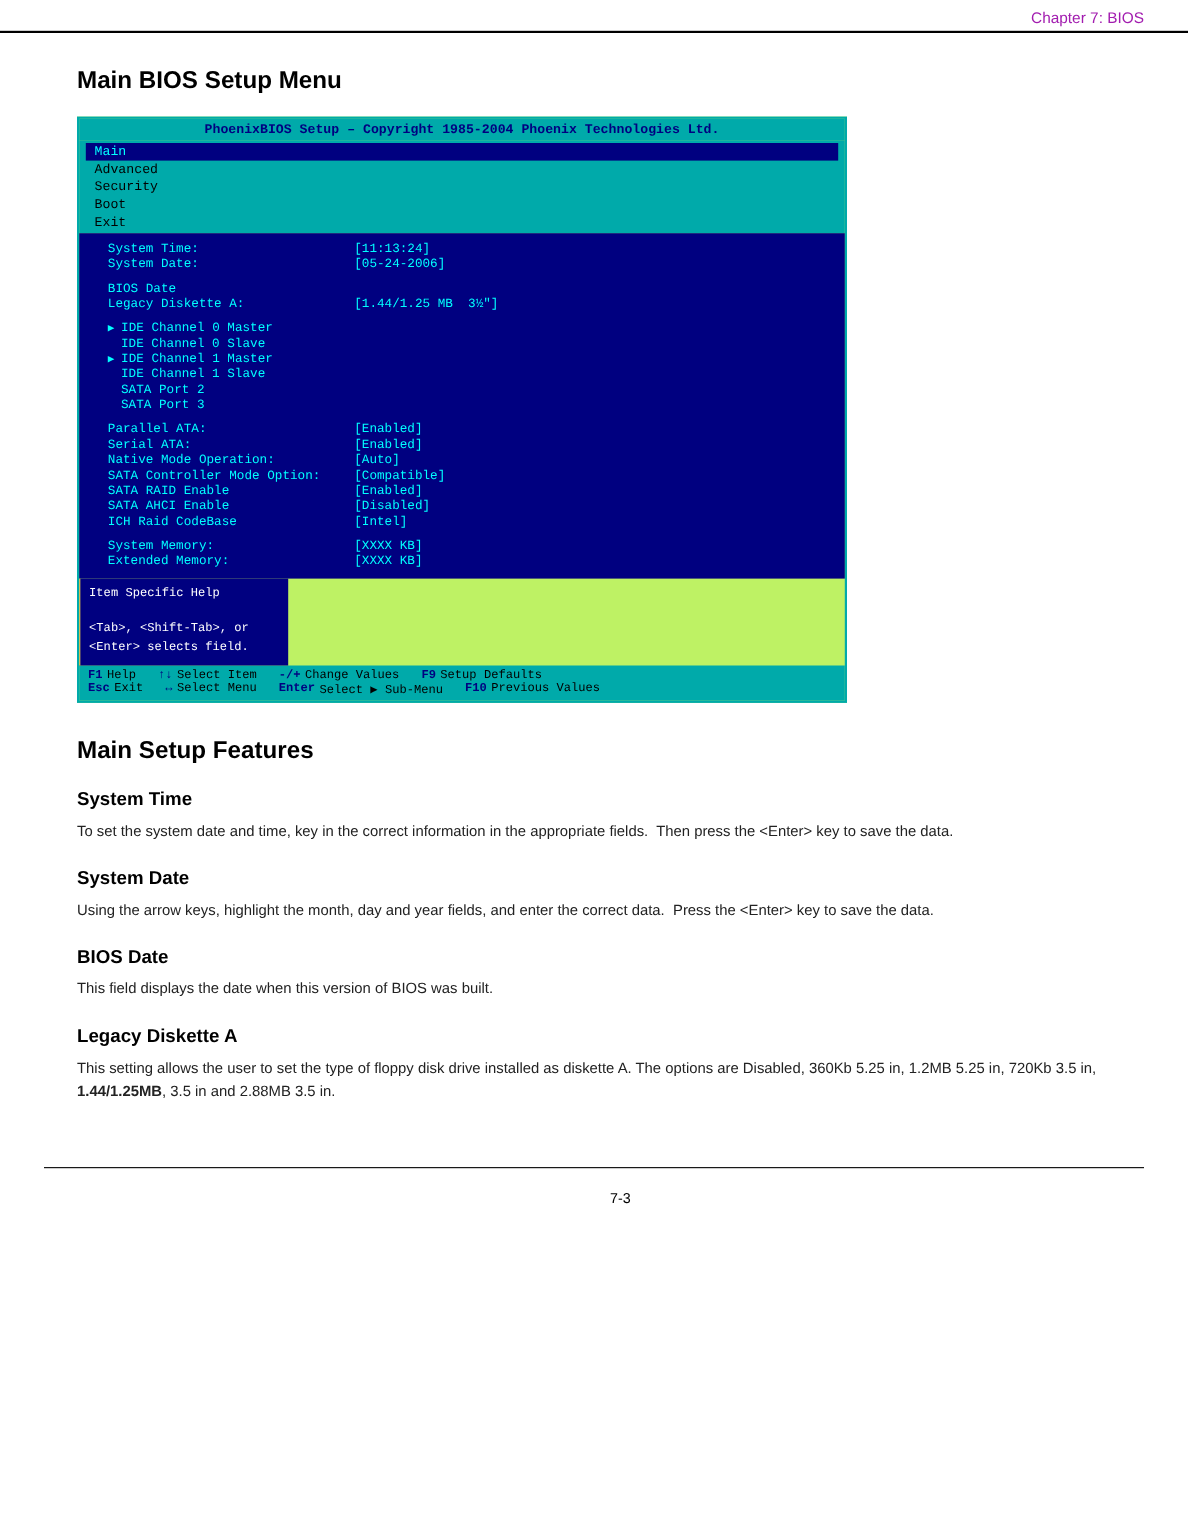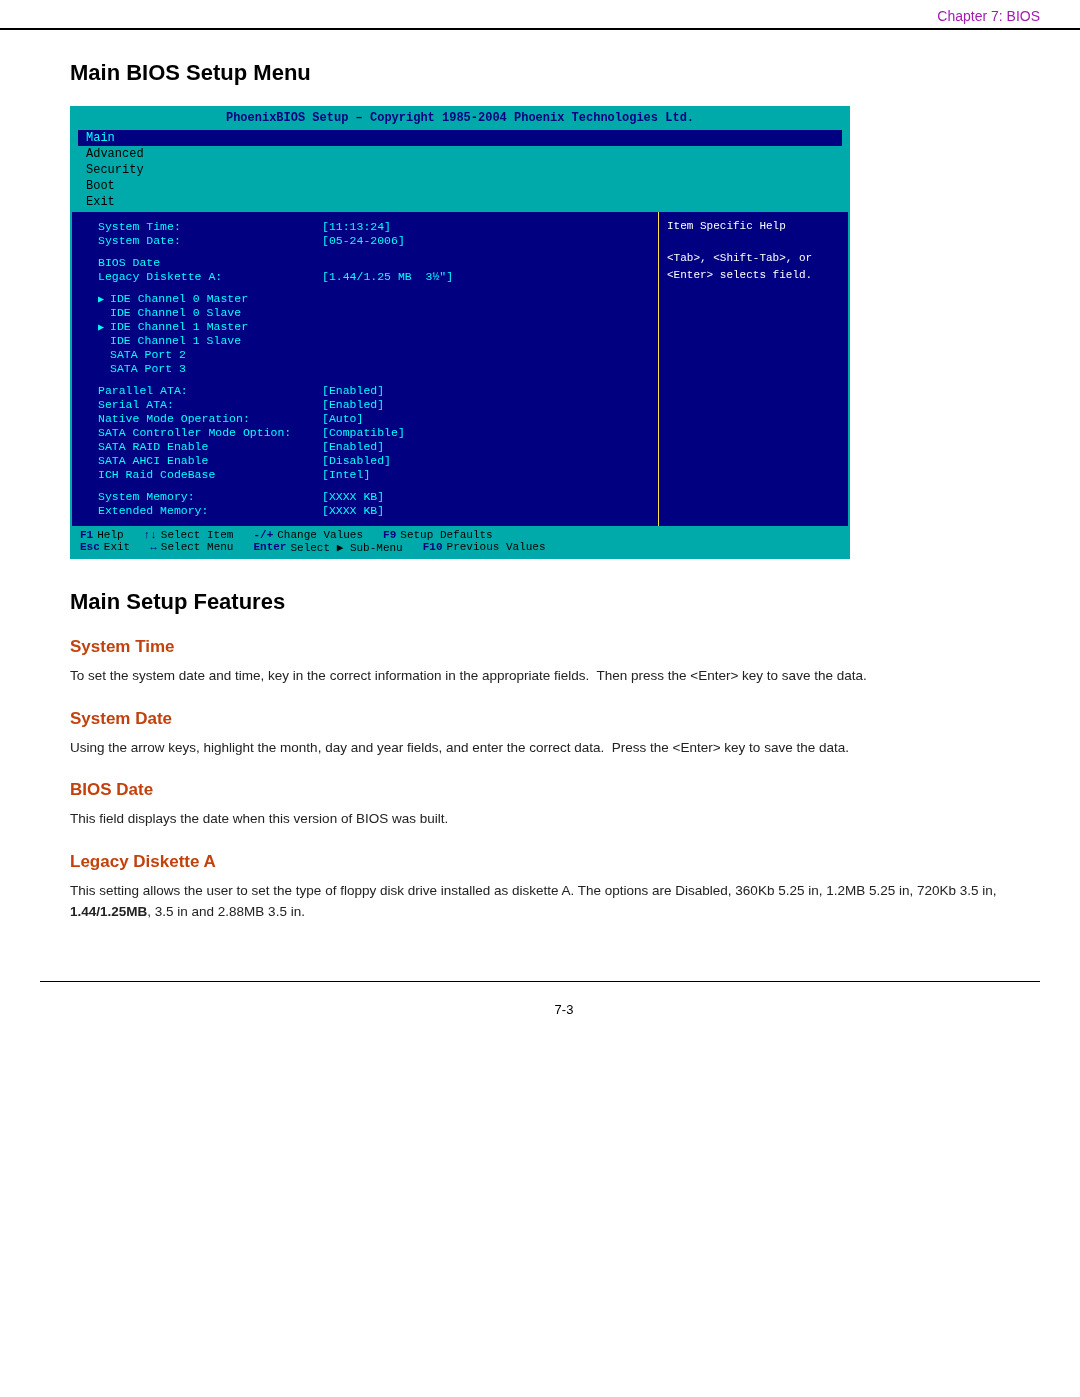--- a/index.html
+++ b/index.html
@@ -35,38 +35,38 @@
       font-size: 22px;
       font-weight: bold;
       margin-bottom: 20px;
       color: #000;
     }
     .sub-section-title {
       font-size: 17px;
       font-weight: bold;
       margin-top: 22px;
       margin-bottom: 8px;
-      color: #c2410c;
+      color: #000000;
     }
     .body-text {
       font-size: 13.5px;
       line-height: 1.6;
       color: #222;
       margin-bottom: 8px;
     }
 
     
     .bios-container {
       border: 2px solid #00aaaa;
       background: #bef264;
       color: #00ffff;
       font-family: 'Courier New', Courier, monospace;
       font-size: 12px;
       margin-bottom: 30px;
-      width: 780px;
+      width: 700px;
     }
 
     .bios-title-bar {
       background: #00aaaa;
       color: #000080;
       text-align: center;
       padding: 3px 6px;
       font-weight: bold;
       font-size: 12px;
     }
@@ -85,21 +85,21 @@
       font-size: 12px;
       font-family: 'Courier New', Courier, monospace;
     }
     .bios-menu-item.active {
       background: #000080;
       color: #00ffff;
     }
 
     .bios-body {
       display: flex;
-      flex-direction: row;
+      flex-direction: column;
     }
 
     .bios-main {
       flex: 1;
       padding: 8px 10px;
       background: #000080;
     }
 
     .bios-sidebar {
       width: 190px;

